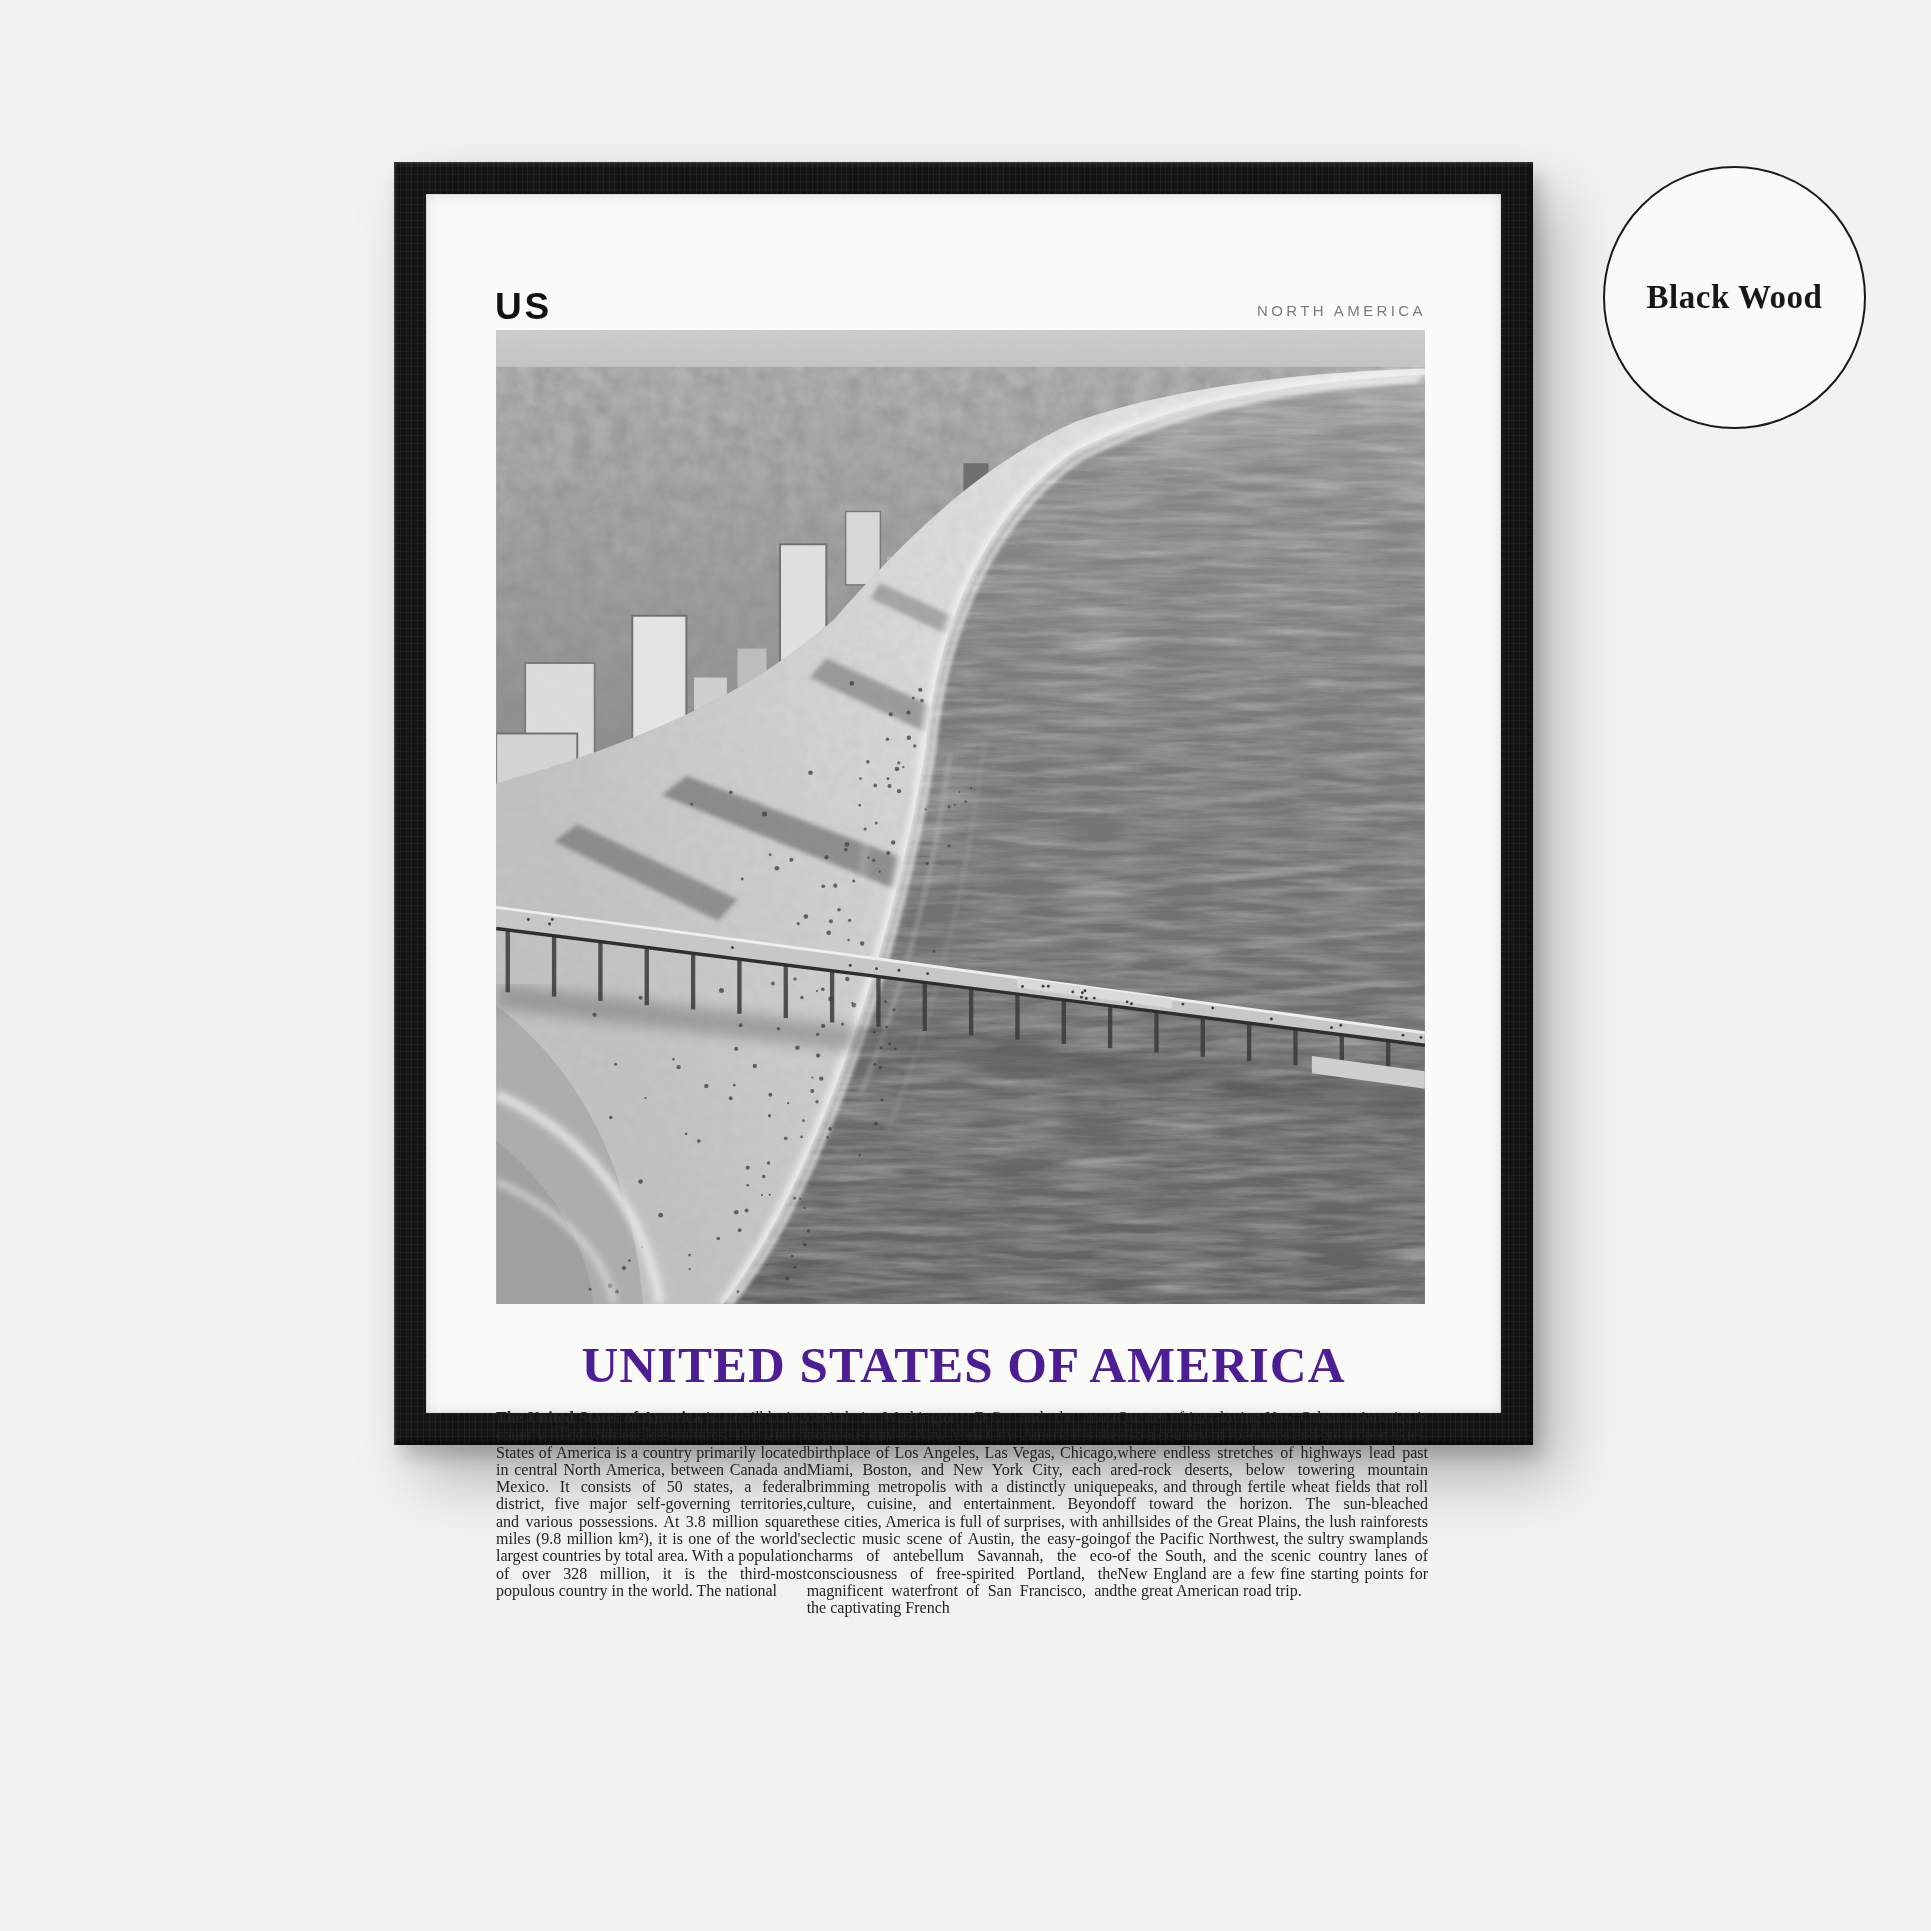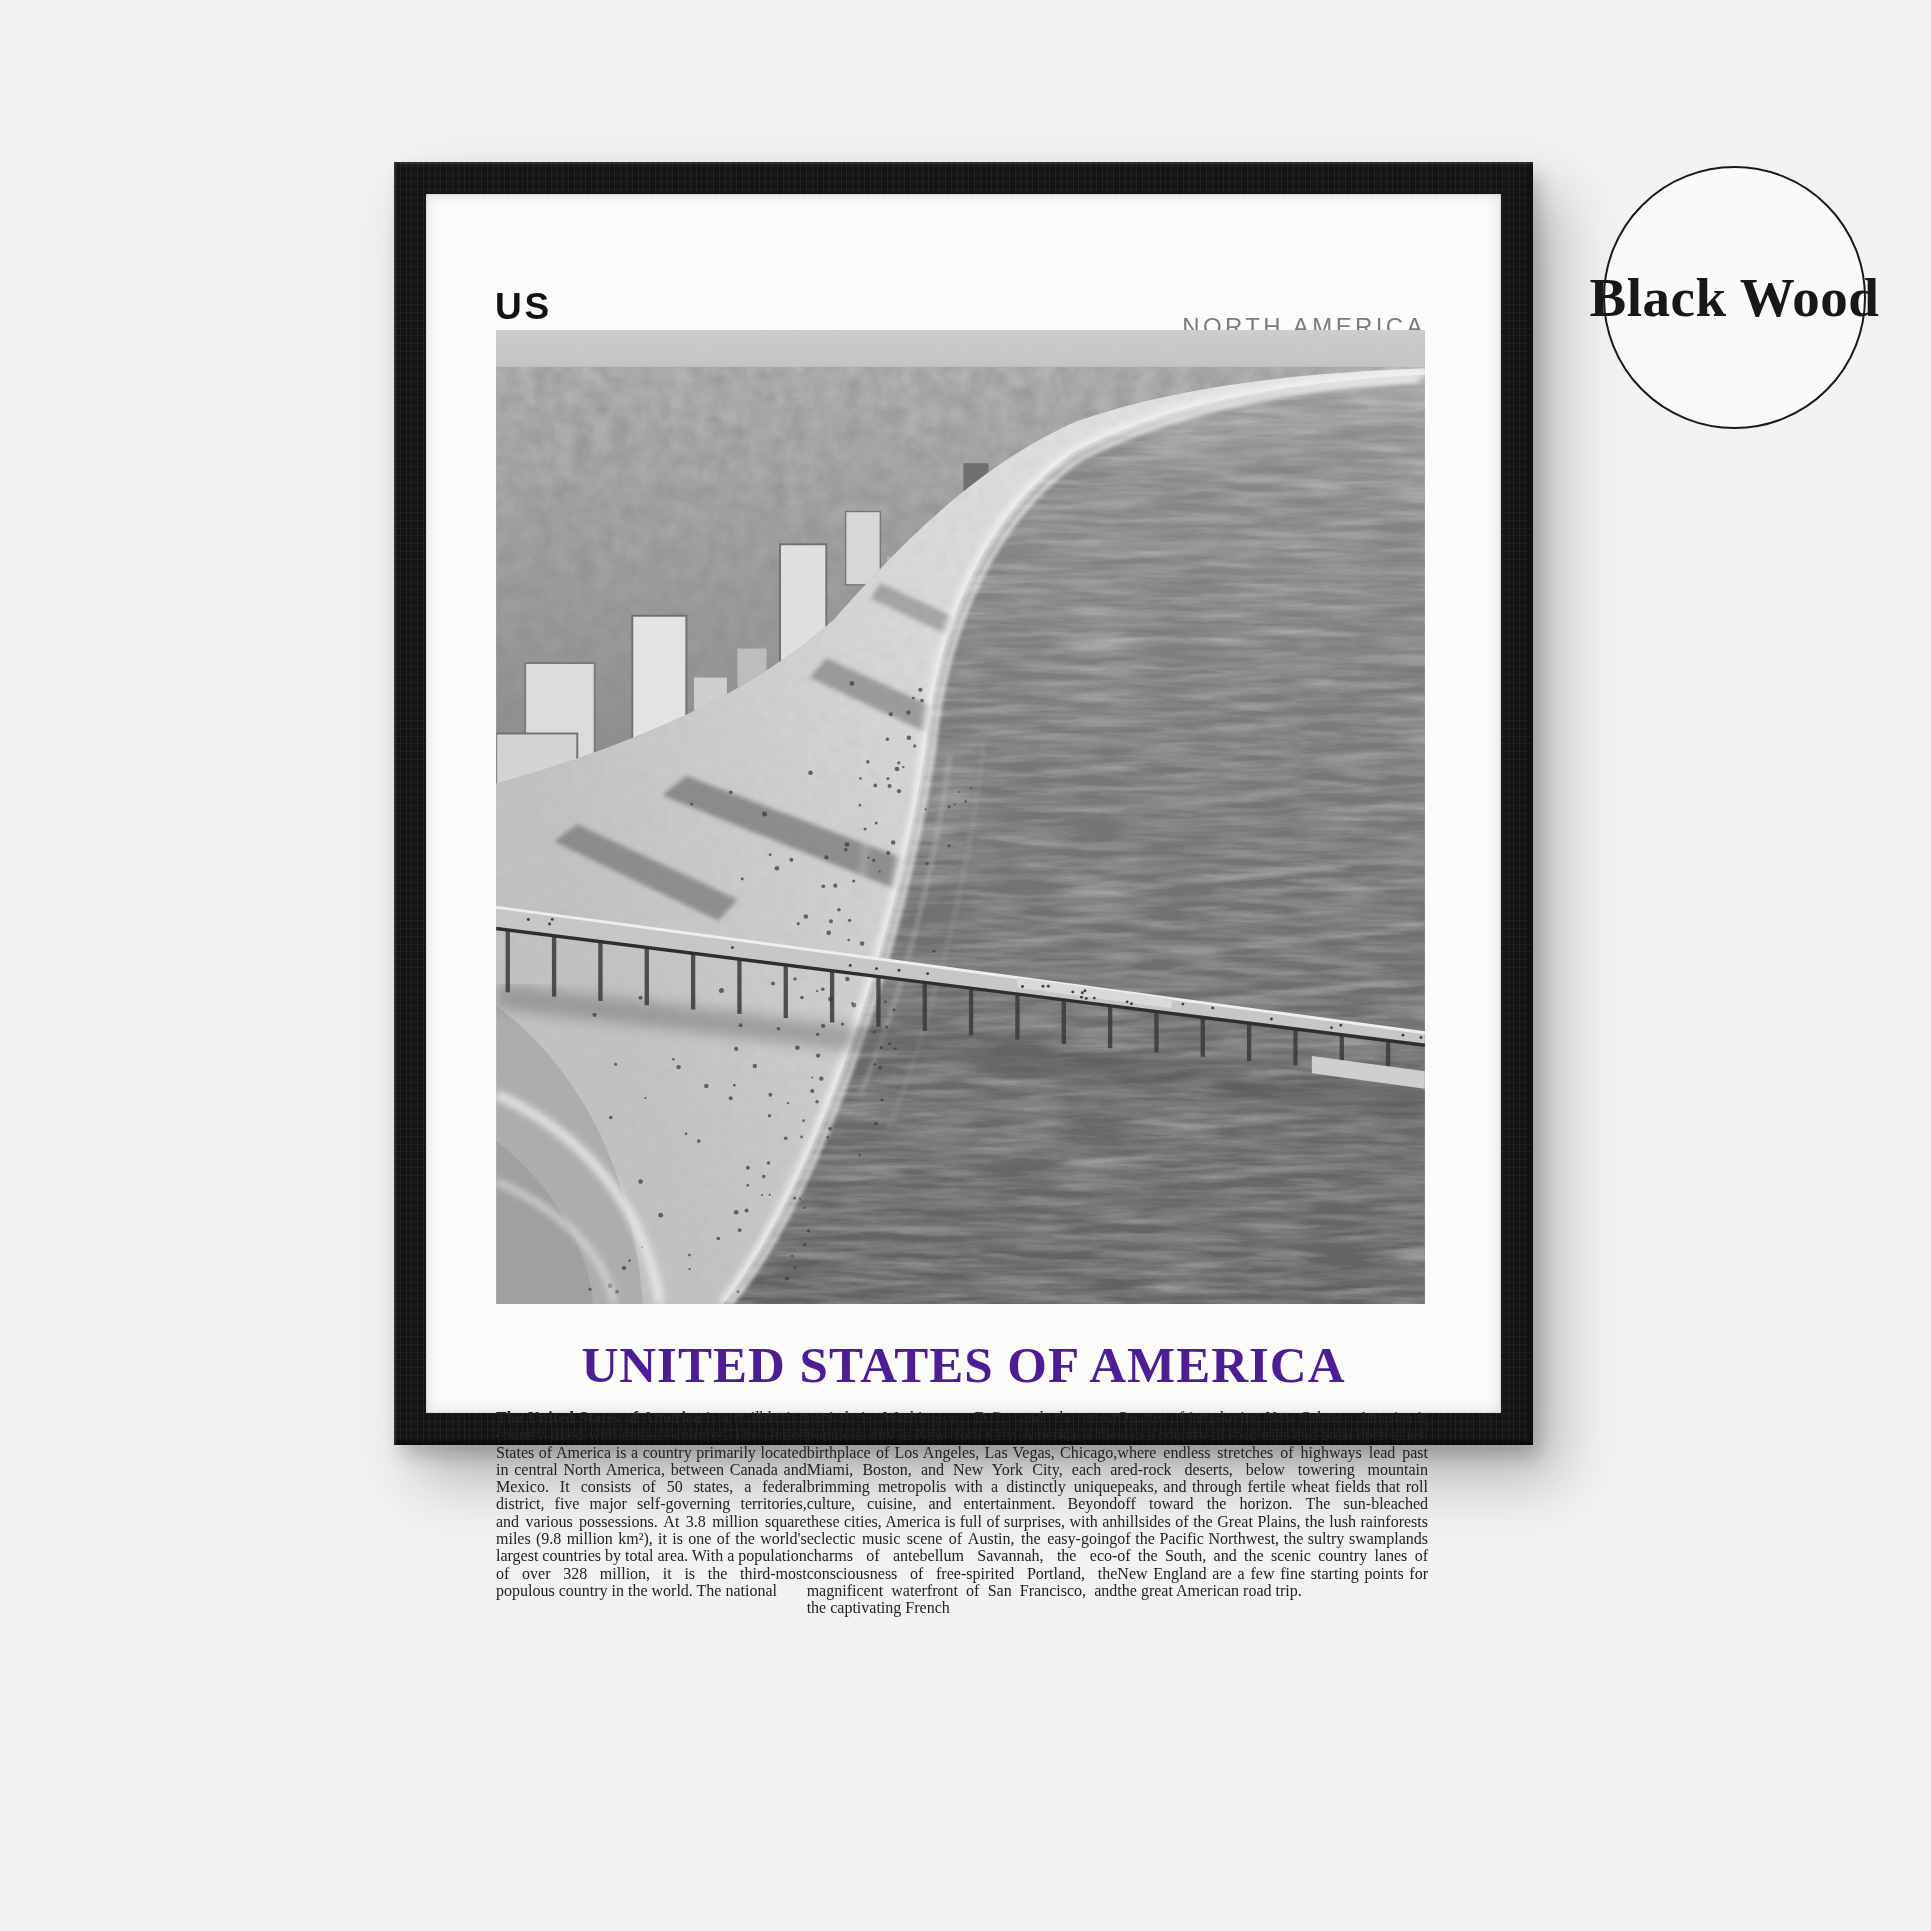--- a/index.html
+++ b/index.html
@@ -29,21 +29,21 @@
   }
 
   .brand{
     position:absolute;left:69px;top:94px;
     font-family:"Liberation Sans",sans-serif;font-weight:bold;
     font-size:37px;letter-spacing:2.9px;color:#111;line-height:1;
   }
   .region{
     position:absolute;right:75px;top:109px;
     font-family:"Liberation Sans",sans-serif;font-weight:400;
-    font-size:24px;letter-spacing:3.4px;color:var(--muted);line-height:1;margin-top:12px;
+    font-size:15px;letter-spacing:3.4px;color:var(--muted);line-height:1;
   }
 
   .photo{
     position:absolute;left:70px;top:136px;width:929px;height:974px;
     background:#bdbdbd;overflow:hidden;
   }
   .photo svg{display:block;width:100%;height:100%;}
 
   .title{
     position:absolute;left:0;right:0;top:1142px;
@@ -65,21 +65,21 @@
 
   
   .badge{
     position:absolute;left:1603px;top:166px;width:259px;height:259px;
     border-radius:50%;border:2.9px solid var(--badge-border);
     background:var(--badge-bg);
     display:flex;align-items:center;justify-content:center;
   }
   .badge-label{
     font-family:"Liberation Serif",serif;font-weight:bold;
-    font-size:55px;letter-spacing:0.5px;color:#181818;white-space:nowrap;
+    font-size:33px;letter-spacing:0.5px;color:#181818;white-space:nowrap;
   }
 </style>
 </head>
 <body>
 
 <div class="stage">
 
   <div class="frame">
     <div class="paper">
 

